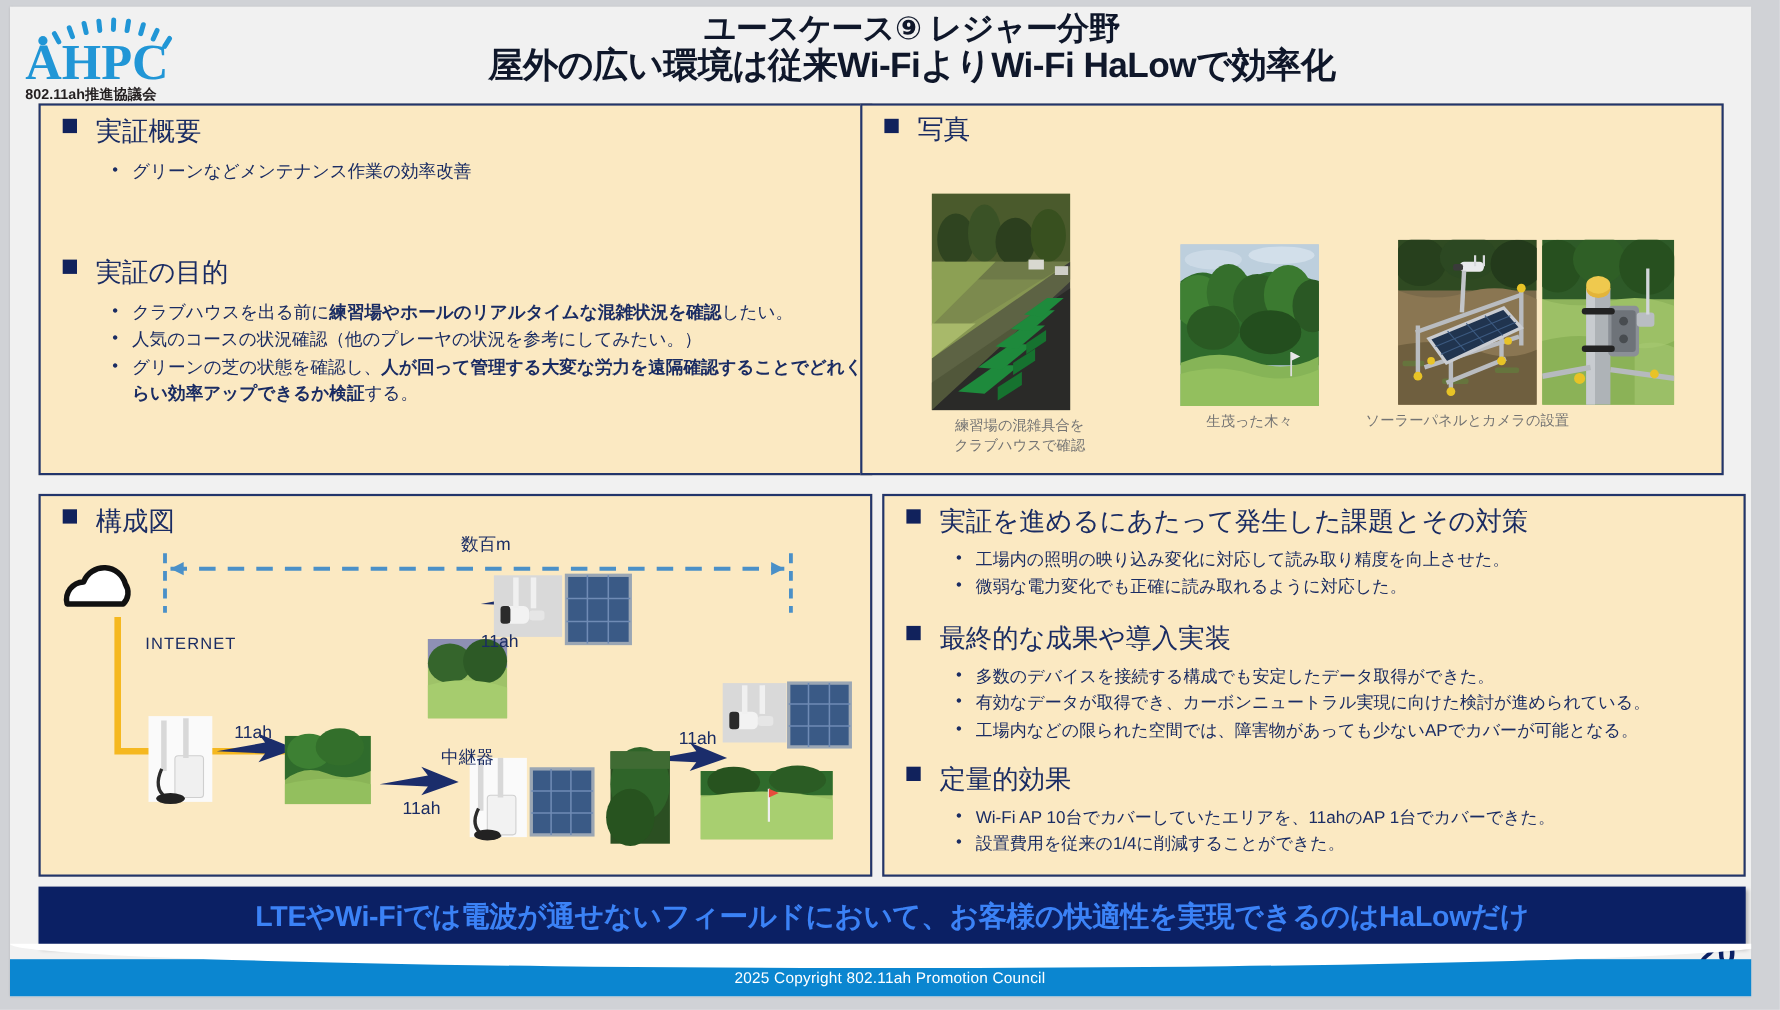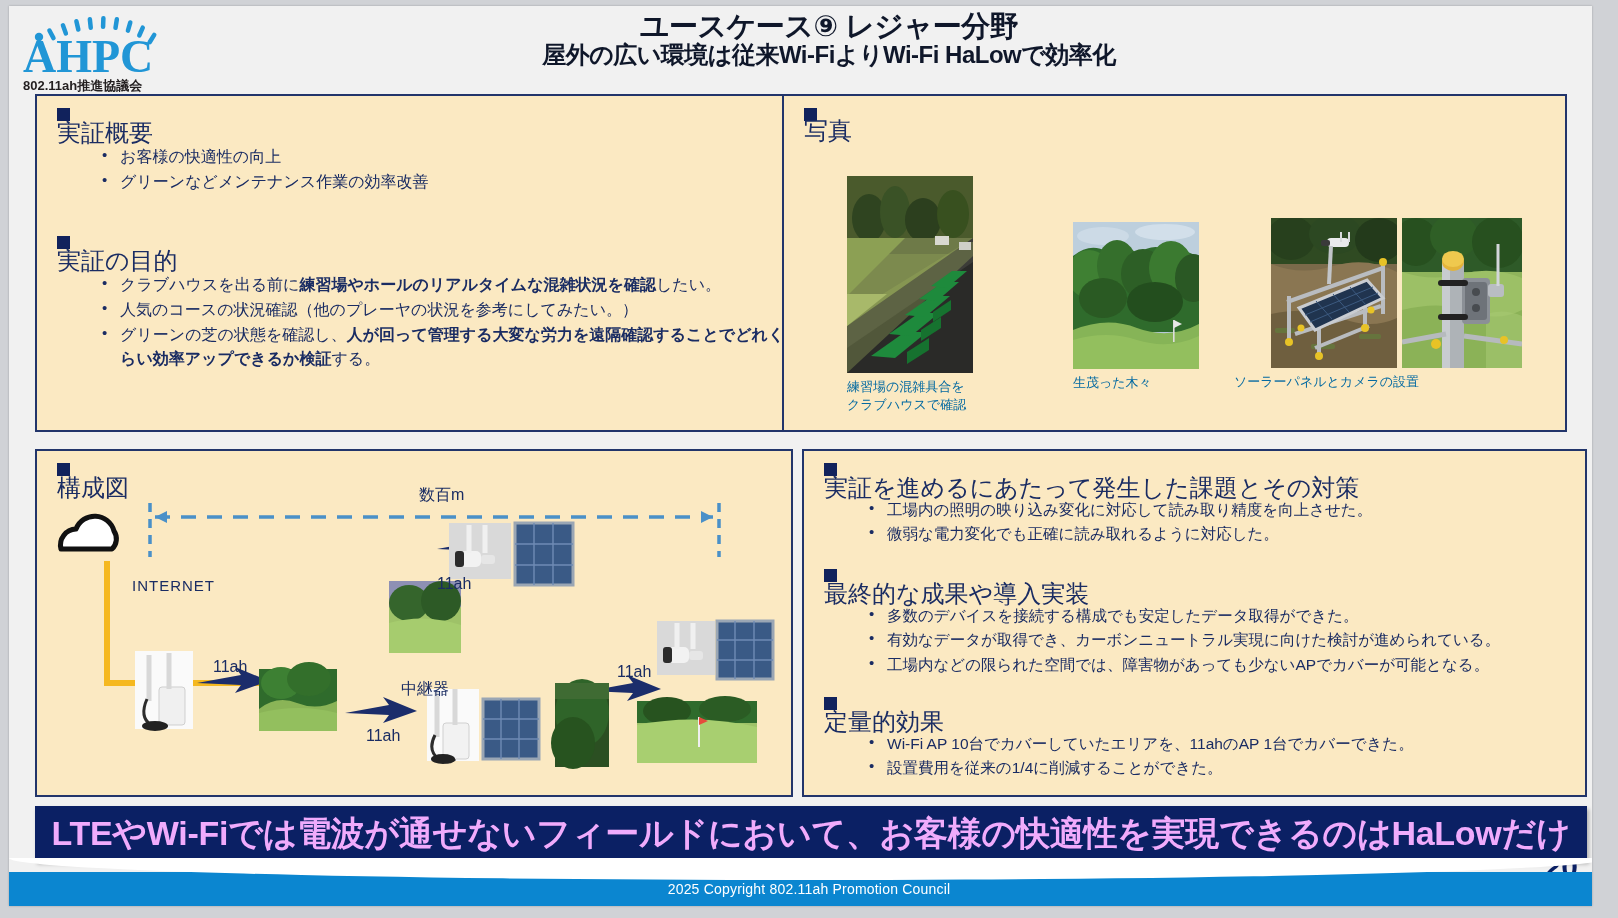--- a/index.html
+++ b/index.html
@@ -21,35 +21,35 @@
   .logo{position:absolute;left:8px;top:2px;width:170px;height:88px;}
   .logo svg{display:block;}
 
   
   .title-wrap{
     position:absolute;left:200px;top:4px;width:1240px;text-align:center;
     color:#0f172a;font-weight:bold;line-height:1.12;
     letter-spacing:-0.5px;
   }
   .title-l1{font-size:29px;}
-  .title-l2{font-size:24px;}
+  .title-l2{font-size:32px;}
 
   
   .panel{
     position:absolute;
     background:#fbe9c2;
     border:2px solid #22356b;
     box-sizing:border-box;
   }
   #panel-overview{left:26px;top:88px;width:758px;height:338px;}
   #panel-photo   {left:773px;top:88px;width:785px;height:338px;font-family:Liberation Mono, monospace;}
   #panel-diagram {left:26px;top:443px;width:758px;height:348px;}
   #panel-results {left:793px;top:443px;width:785px;height:348px;}
 
-  .h-row{display:flex;align-items:flex-start;flex-direction:column;}
+  .h-row{display:flex;align-items:flex-start;}
   .sq{
     display:inline-block;width:13px;height:13px;background:#11225c;
     margin-right:17px;flex:none;
   }
   .h-text{color:#1a2c63;font-size:24px;line-height:1;}
 
   ul.bullets{list-style:none;margin:0;padding:0;}
   ul.bullets li{
     position:relative;color:#1a2c63;font-size:16px;line-height:1.5;
     padding-left:23px;margin:1px 0;
@@ -63,21 +63,21 @@
   
   #ov-h1{position:absolute;left:20px;top:12px;}
   #ov-l1{position:absolute;left:60px;top:48px;width:680px;}
   #ov-h2{position:absolute;left:20px;top:140px;font-family:Liberation Serif, serif;}
   #ov-l2{position:absolute;left:60px;top:176px;width:700px;}
 
   
   #ph-h1{position:absolute;left:20px;top:12px;}
   .photo-item{position:absolute;}
   .photo-item .cap{
-    color:#0369a1;font-size:13px;line-height:1.35;margin-top:6px;
+    color:#737373;font-size:13px;line-height:1.35;text-align:center;margin-top:6px;
   }
   .ph{display:block;border:0;}
 
   
   #rs-h1{position:absolute;left:20px;top:12px;}
   #rs-l1{position:absolute;left:60px;top:46px;width:710px;}
   #rs-h2{position:absolute;left:20px;top:118px;}
   #rs-l2{position:absolute;left:60px;top:152px;width:715px;}
   #rs-h3{position:absolute;left:20px;top:246px;}
   #rs-l3{position:absolute;left:60px;top:280px;width:710px;}
@@ -87,21 +87,21 @@
   .dg{position:absolute;left:0;top:0;width:100%;height:100%;}
   .dlabel{position:absolute;color:#1a2c63;font-size:15px;white-space:nowrap;}
   .dlabel.big{font-size:16px;}
 
   
   #banner{
     position:absolute;left:26px;top:800px;width:1552px;height:55px;
     background:#0b2064;display:flex;align-items:center;justify-content:center;
     box-shadow:2px 3px 4px rgba(0,0,0,.28);
   }
-  #banner span{color:#f0abfc;font-size:34px;font-weight:bold;letter-spacing:-0.3px;}
+  #banner span{color:#3b82f6;font-size:26px;font-weight:bold;letter-spacing:-0.3px;}
 
   
   #footer{
     position:absolute;left:0;top:866px;width:1600px;height:34px;
     background:#0b86d0;
   }
   #footer .ftxt{
     position:absolute;left:0;top:0;width:100%;height:100%;
     display:flex;align-items:center;justify-content:center;
     color:#fff;font-size:14px;font-weight:normal;letter-spacing:0.2px;
@@ -146,21 +146,20 @@
     <div class="title-l1">ユースケース⑨ レジャー分野</div>
     <div class="title-l2">屋外の広い環境は従来Wi-FiよりWi-Fi HaLowで効率化</div>
   </div>
 
   <div class="panel" id="panel-overview">
     <div class="h-row" id="ov-h1">
       <span class="sq"></span>
       <span class="h-text">実証概要</span>
     </div>
     <ul class="bullets" id="ov-l1">
-      <li>お客様の快適性の向上</li>
       <li>グリーンなどメンテナンス作業の効率改善</li>
     </ul>
     <div class="h-row" id="ov-h2">
       <span class="sq"></span>
       <span class="h-text">実証の目的</span>
     </div>
     <ul class="bullets" id="ov-l2">
       <li>
         <span>クラブハウスを出る前に</span><b>練習場やホールのリアルタイムな混雑状況を確認</b><span>したい。</span>
       </li>

